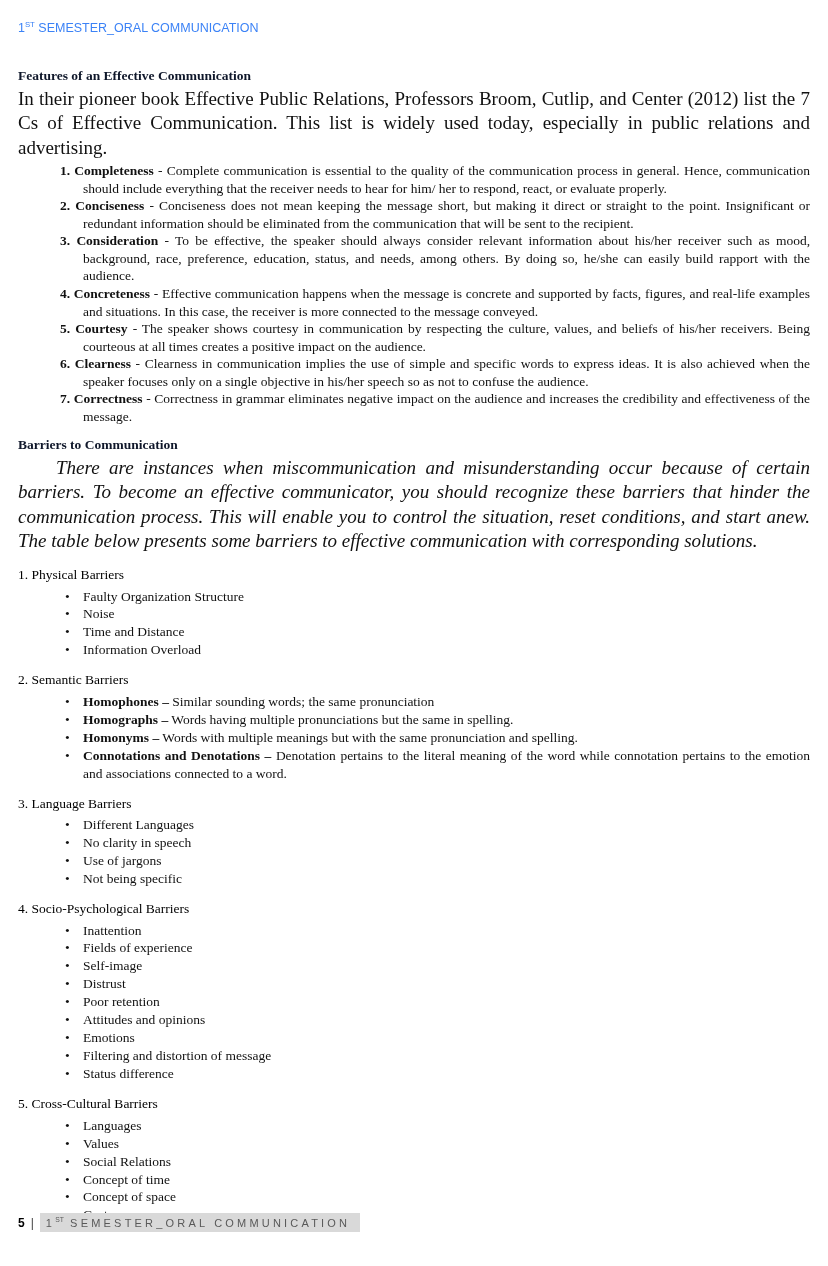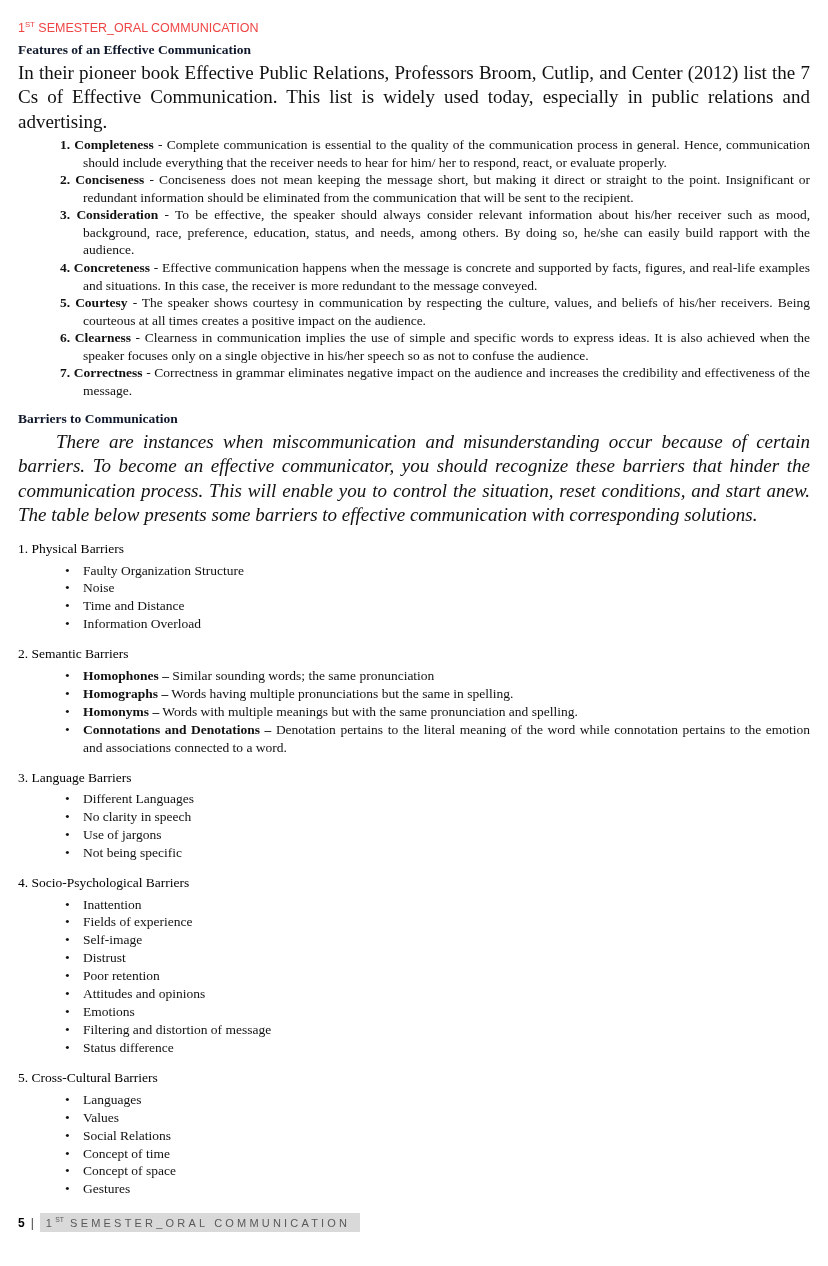--- a/index.html
+++ b/index.html
@@ -6,21 +6,21 @@
   html,body { background:#ffffff; }
   body {
     width:828px; height:1266px;
     font-family:"Liberation Serif", serif;
     color:#111111;
     position:relative;
     overflow:hidden;
   }
   .page { padding:20px 18px 0 18px; }
 
-  .doc-header { font-family:"Liberation Sans", sans-serif; font-size:12.5px; color:#ef4444; margin-bottom:6px; }
+  .doc-header { font-family:"Liberation Sans", sans-serif; font-size:12.5px; color:#3b82f6; margin-bottom:32px; }
   .sup { font-size:0.62em; vertical-align:super; letter-spacing:0; }
 
   .h { font-size:13.5px; font-weight:bold; color:#0f172a; margin:0 0 2px 0; line-height:1.3; }
   .mt10 { margin-top:11px; }
 
   .para { font-size:19px; line-height:1.29; margin:0 0 2px 0; }
   .jst { text-align:justify; }
   .ital { font-style:italic; }
   .findent { text-indent:38px; }
 
@@ -64,21 +64,21 @@
 
   <div class="doc-header"><span>1</span><sup class="sup">ST</sup><span> SEMESTER_ORAL COMMUNICATION</span></div>
 
   <h1 class="h">Features of an Effective Communication</h1>
   <p class="para jst">In their pioneer book Effective Public Relations, Professors Broom, Cutlip, and Center (2012) list the 7 Cs of Effective Communication. This list is widely used today, especially in public relations and advertising.</p>
 
   <div class="numlist">
     <p class="nitem"><span class="b">1.</span> <span class="b">Completeness</span> <span>- Complete communication is essential to the quality of the communication process in general. Hence, communication should include everything that the receiver needs to hear for him/ her to respond, react, or evaluate properly.</span></p>
     <p class="nitem"><span class="b">2.</span> <span class="b">Conciseness</span> <span>- Conciseness does not mean keeping the message short, but making it direct or straight to the point. Insignificant or redundant information should be eliminated from the communication that will be sent to the recipient.</span></p>
     <p class="nitem"><span class="b">3.</span> <span class="b">Consideration</span> <span>- To be effective, the speaker should always consider relevant information about his/her receiver such as mood, background, race, preference, education, status, and needs, among others. By doing so, he/she can easily build rapport with the audience.</span></p>
-    <p class="nitem"><span class="b">4.</span> <span class="b">Concreteness</span> <span>- Effective communication happens when the message is concrete and supported by facts, figures, and real-life examples and situations. In this case, the receiver is more redundant to the message conveyed.</span></p>
+    <p class="nitem"><span class="b">4.</span> <span class="b">Concreteness</span> <span>- Effective communication happens when the message is concrete and supported by facts, figures, and real-life examples and situations. In this case, the receiver is more connected to the message conveyed.</span></p>
     <p class="nitem"><span class="b">5.</span> <span class="b">Courtesy</span> <span>- The speaker shows courtesy in communication by respecting the culture, values, and beliefs of his/her receivers. Being courteous at all times creates a positive impact on the audience.</span></p>
     <p class="nitem"><span class="b">6.</span> <span class="b">Clearness</span> <span>- Clearness in communication implies the use of simple and specific words to express ideas. It is also achieved when the speaker focuses only on a single objective in his/her speech so as not to confuse the audience.</span></p>
     <p class="nitem"><span class="b">7.</span> <span class="b">Correctness</span> <span>- Correctness in grammar eliminates negative impact on the audience and increases the credibility and effectiveness of the message.</span></p>
   </div>
 
   <h1 class="h mt10">Barriers to Communication</h1>
   <p class="para jst ital findent">There are instances when miscommunication and misunderstanding occur because of certain barriers. To become an effective communicator, you should recognize these barriers that hinder the communication process. This will enable you to control the situation, reset conditions, and start anew. The table below presents some barriers to effective communication with corresponding solutions.</p>
 
   <div class="group">
     <h2 class="gh">1. Physical Barriers</h2>

